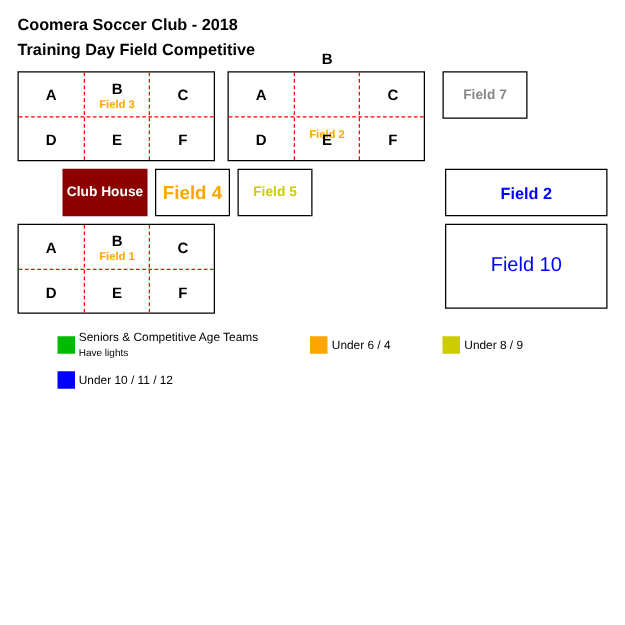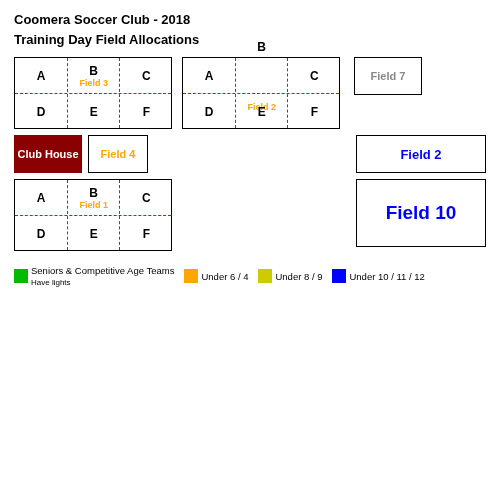--- a/index.html
+++ b/index.html
@@ -122,21 +122,21 @@
 
     
     .orange-field-box {
       border: 1.5px solid #000;
       width: 60px;
       height: 38px;
       display: flex;
       align-items: center;
       justify-content: center;
       font-weight: bold;
-      font-size: 11px;
+      font-size: 15px;
       color: orange;
     }
 
     .yellow-field-box {
       border: 1.5px solid #000;
       width: 60px;
       height: 38px;
       display: flex;
       align-items: center;
       justify-content: center;
@@ -160,40 +160,41 @@
     }
 
     
     .field10-box {
       border: 1.5px solid #000;
       width: 130px;
       height: 68px;
       display: flex;
       align-items: center;
       justify-content: center;
-      font-weight: bold;
-      font-size: 19px;
+      font-weight: normal;
+      font-size: 16px;
       color: blue;
       margin-left: auto;
     }
 
     
     .legend {
       display: flex;
       align-items: center;
       gap: 10px;
       margin-top: 8px;
       flex-wrap: wrap;
     }
 
     .legend-item {
       display: flex;
       align-items: center;
       gap: 3px;
       font-size: 9.5px;
+      margin-left: 32px;
     }
 
     .legend-color {
       width: 14px;
       height: 14px;
       display: inline-block;
       flex-shrink: 0;
     }
 
     .legend-note {
@@ -204,21 +205,21 @@
 
     .spacer { flex: 1; }
   </style>
 </head>
 <body>
 
 <div class="page">
 
   <div class="header">
     <div class="header-title">Coomera Soccer Club - 2018</div>
-    <div class="header-title">Training Day Field Allocations</div>
+    <div class="header-title">Training Day Field Competitive</div>
   </div>
 
   <div class="main-content">
 
     <div style="display:flex; gap:10px; align-items:flex-start;">
 
       <div class="field-grid" style="width:158px; height:72px; position:relative;">
         <div class="h-divider"></div>
         <div class="v-divider-1"></div>
         <div class="v-divider-2"></div>
@@ -274,26 +275,29 @@
 
       <div style="display:flex; flex-direction:column; gap:4px; margin-left:4px;border-radius:17px;">
         <div style="display:flex; gap:8px;">
           <div class="small-field-box" style="color:#888;">
             <span>Field 7</span>
           </div>
         </div>
       </div>
     </div>
 
-    <div style="display:flex; gap:6px; align-items:center;">
+    <div style="display:flex; gap:6px; align-items:center;margin-left:36px;">
       <div class="clubhouse-box">
         <span>Club House</span>
       </div>
       <div class="orange-field-box">
         <span>Field 4</span>
+      </div>
+      <div class="yellow-field-box">
+        <span>Field 5</span>
       </div>
       <div class="spacer"></div>
       <div class="field9-box">
         <span>Field 2</span>
       </div>
     </div>
 
     <div style="display:flex; gap:10px; align-items:flex-start;">
 
       <div class="field-grid" style="width:158px; height:72px; position:relative;">

